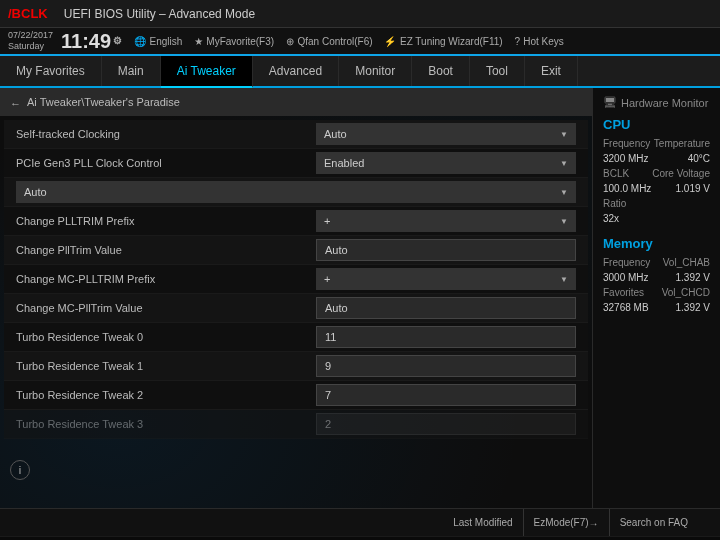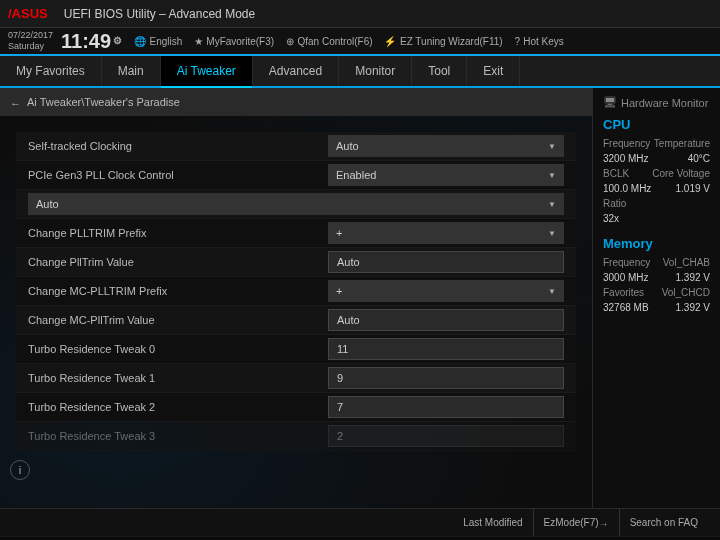--- a/index.html
+++ b/index.html
@@ -113,21 +113,21 @@
       display: flex;
       align-items: center;
       padding: 0 10px;
       gap: 6px;
       font-size: 11px;
       color: #bbb;
     }
 
     
     .settings-list {
-      padding: 16px;
+      padding: 4px;
     }
     .setting-row {
       display: flex;
       align-items: center;
       height: 29px;
       border-bottom: 1px solid #1a1a1a;
       padding: 0 12px;
     }
     .setting-row:nth-child(even) { background: #0f0f0f; }
     .setting-row:nth-child(odd) { background: #141414; }
@@ -201,21 +201,21 @@
       text-align: right;
     }
 
     
     .bottom-bar {
       background: #111;
       height: 28px;
       display: flex;
       align-items: center;
       justify-content: flex-end;
-      padding: 0 12px;
+      padding: 0 22px;
       gap: 0;
       border-top: 1px solid #2a2a2a;
     }
     .bottom-item {
       color: #aaa;
       font-size: 10px;
       padding: 0 10px;
       border-right: 1px solid #333;
       height: 100%;
       display: flex;
@@ -263,21 +263,21 @@
       display: flex;
       align-items: center;
       gap: 8px;
     }
   </style>
 </head>
 <body>
 
 <div class="header-bar">
   <div class="header-left">
-    <span class="asus-logo">/ASUS</span>
+    <span class="asus-logo">/BCLK</span>
     <span class="header-title">UEFI BIOS Utility – Advanced Mode</span>
   </div>
 </div>
 
 <div class="info-bar">
   <div style="display:flex;align-items:center;gap:4px;">
     <div class="datetime">
       <span>07/22/2017</span>
       <span>Saturday</span>
     </div>
@@ -307,20 +307,21 @@
     <span>Hot Keys</span>
   </div>
 </div>
 
 <div class="nav-bar">
   <div class="nav-tab">My Favorites</div>
   <div class="nav-tab">Main</div>
   <div class="nav-tab active">Ai Tweaker</div>
   <div class="nav-tab">Advanced</div>
   <div class="nav-tab">Monitor</div>
+  <div class="nav-tab">Boot</div>
   <div class="nav-tab">Tool</div>
   <div class="nav-tab">Exit</div>
 </div>
 
 <div class="main-area">
 
   <div class="content-panel content-bg">
 
     <div class="breadcrumb-bar">
       <span>←</span>

